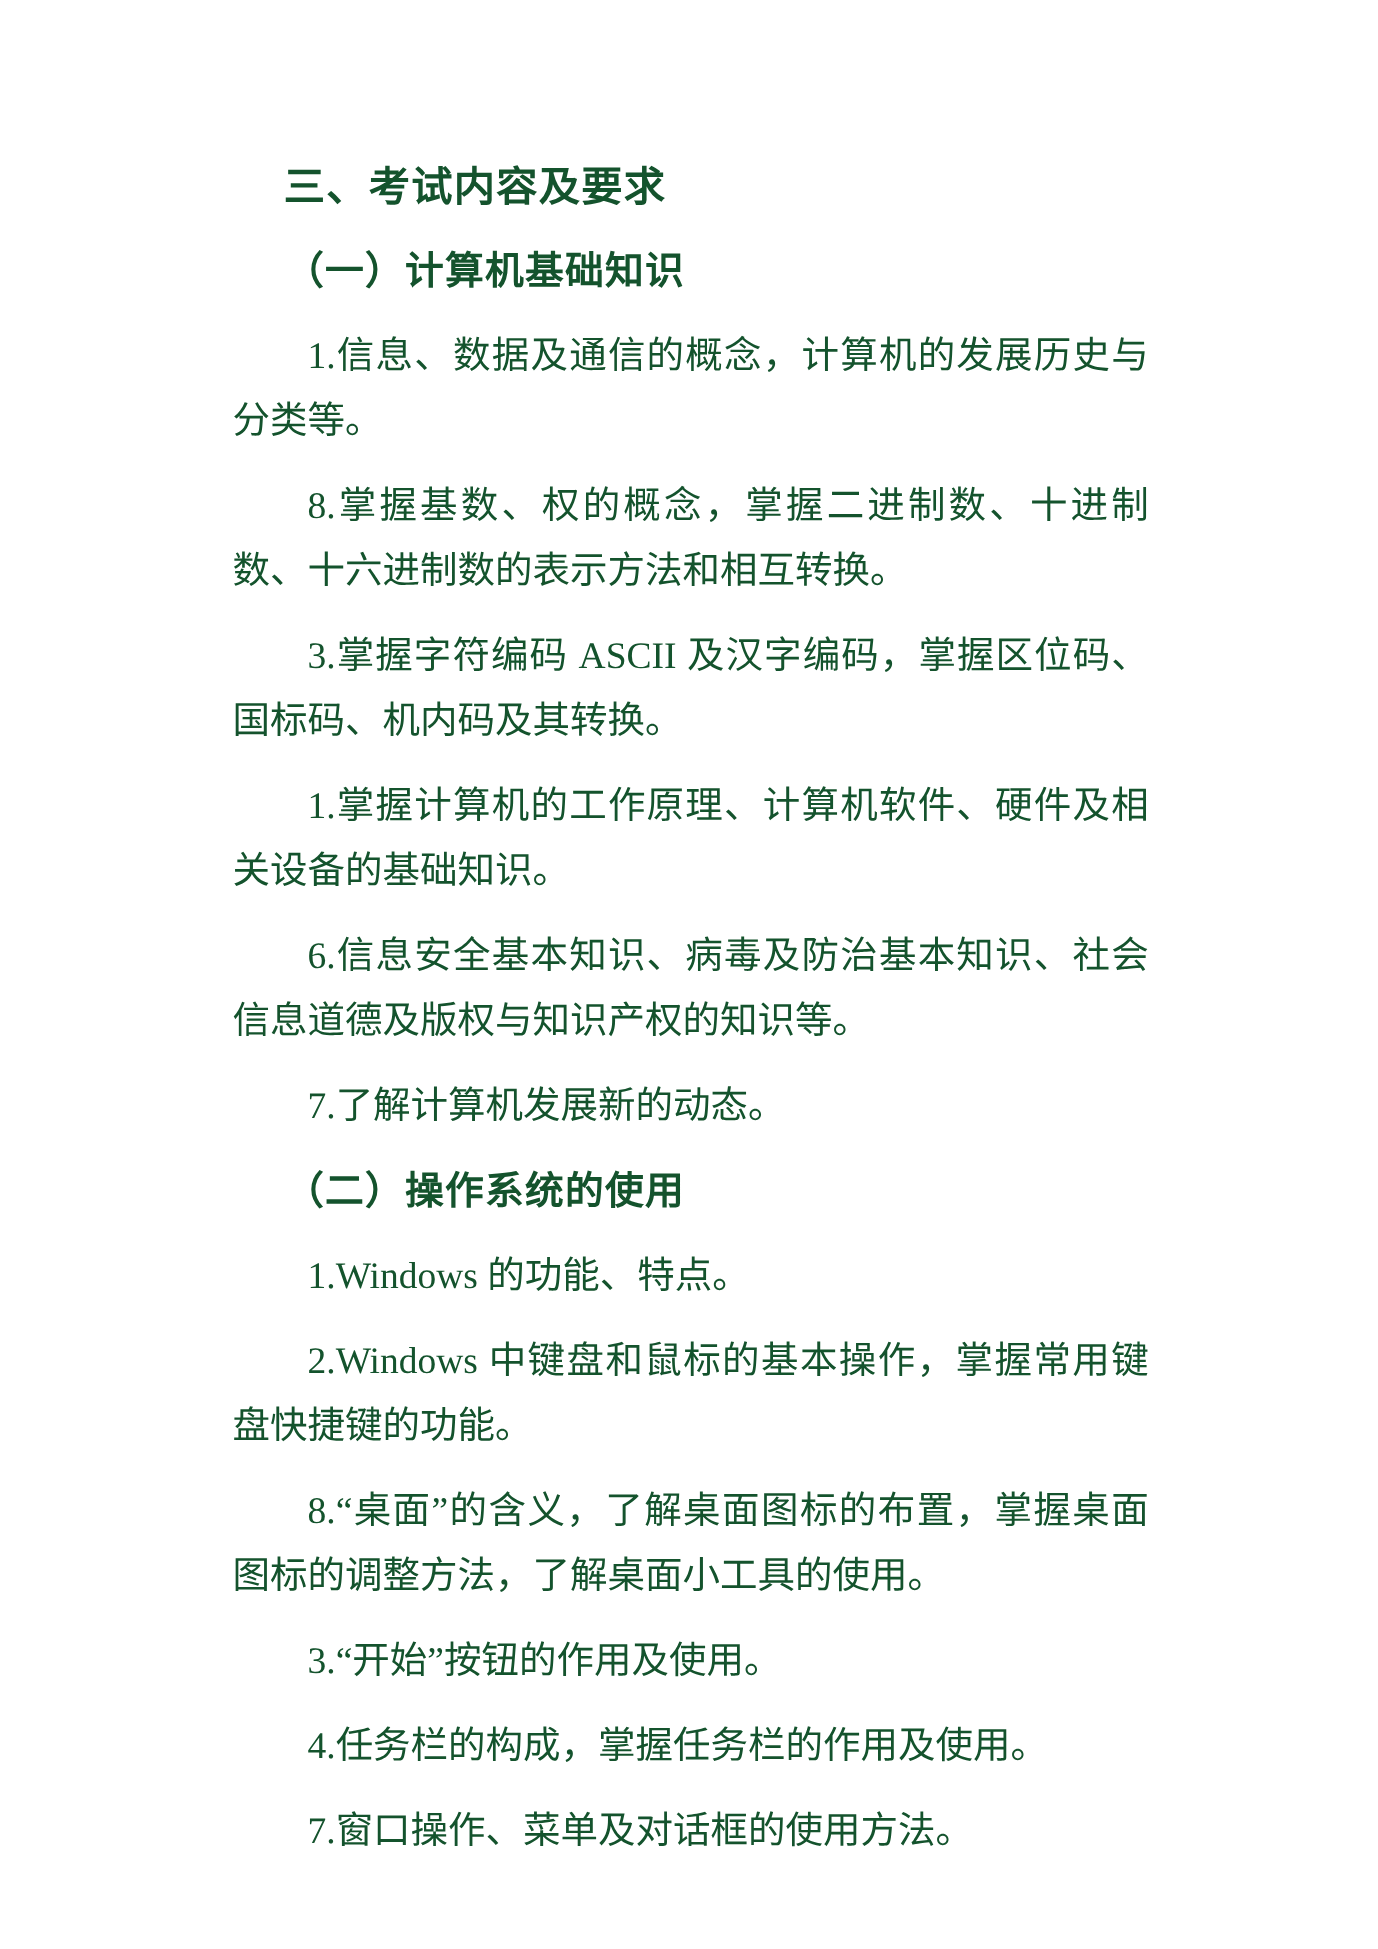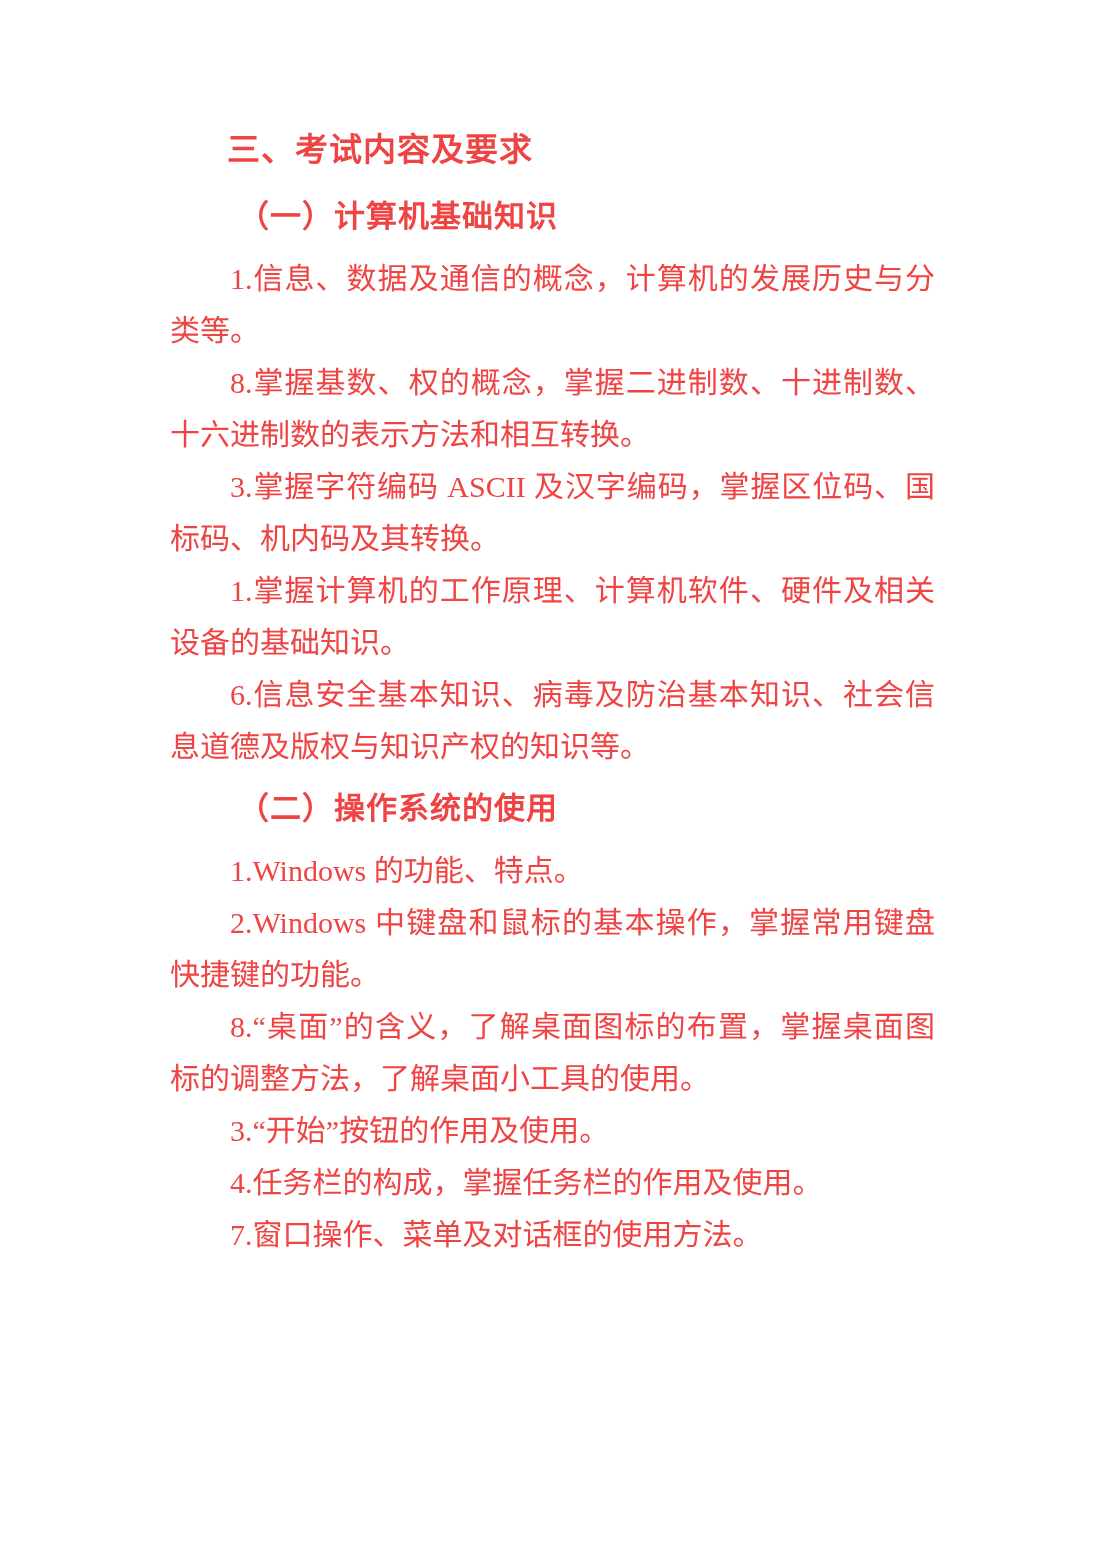--- a/index.html
+++ b/index.html
@@ -9,66 +9,67 @@
     background: #ffffff;
   }
   .page {
     position: relative;
     width: 1102px;
     height: 1559px;
     margin: 0 auto;
     background: #ffffff;
     box-sizing: border-box;
     padding: 124px 167px 0 170px;
-    color: #ef4444;
+    color: #14532d;
     font-family: "Liberation Serif", "DejaVu Serif", serif;
     font-size: 30px;
     line-height: 52px;
     overflow: hidden;
     border-radius: 11px;
   }
   .doc-title {
     font-family: "Liberation Sans", "DejaVu Sans", sans-serif;
     font-size: 33px;
     font-weight: bold;
     line-height: 52px;
     margin: 0 0 15px 0;
     text-indent: 57px;
     letter-spacing: 1px;
   }
   .sub-heading {
     font-size: 31px;
     font-weight: bold;
     line-height: 52px;
-    margin: 10px;
+    margin: 0;
     text-indent: 58px;
     letter-spacing: 1px;
   }
   .body-par {
-    margin: 0;
+    margin: 16px;
     text-indent: 2em;
     text-align: justify;
     text-justify: inter-ideograph;
     word-break: break-all;
   }
 </style>
 </head>
 <body>
 
 <div class="page">
 
   <h1 class="doc-title">三、考试内容及要求</h1>
 
   <section>
     <h2 class="sub-heading">（一）计算机基础知识</h2>
     <p class="body-par">1.信息、数据及通信的概念，计算机的发展历史与分类等。</p>
     <p class="body-par">8.掌握基数、权的概念，掌握二进制数、十进制数、十六进制数的表示方法和相互转换。</p>
     <p class="body-par">3.掌握字符编码 ASCII 及汉字编码，掌握区位码、国标码、机内码及其转换。</p>
     <p class="body-par">1.掌握计算机的工作原理、计算机软件、硬件及相关设备的基础知识。</p>
     <p class="body-par">6.信息安全基本知识、病毒及防治基本知识、社会信息道德及版权与知识产权的知识等。</p>
+    <p class="body-par">7.了解计算机发展新的动态。</p>
   </section>
 
   <section>
     <h2 class="sub-heading">（二）操作系统的使用</h2>
     <p class="body-par">1.Windows 的功能、特点。</p>
     <p class="body-par">2.Windows 中键盘和鼠标的基本操作，掌握常用键盘快捷键的功能。</p>
     <p class="body-par">8.“桌面”的含义，了解桌面图标的布置，掌握桌面图标的调整方法，了解桌面小工具的使用。</p>
     <p class="body-par">3.“开始”按钮的作用及使用。</p>
     <p class="body-par">4.任务栏的构成，掌握任务栏的作用及使用。</p>
     <p class="body-par">7.窗口操作、菜单及对话框的使用方法。</p>

